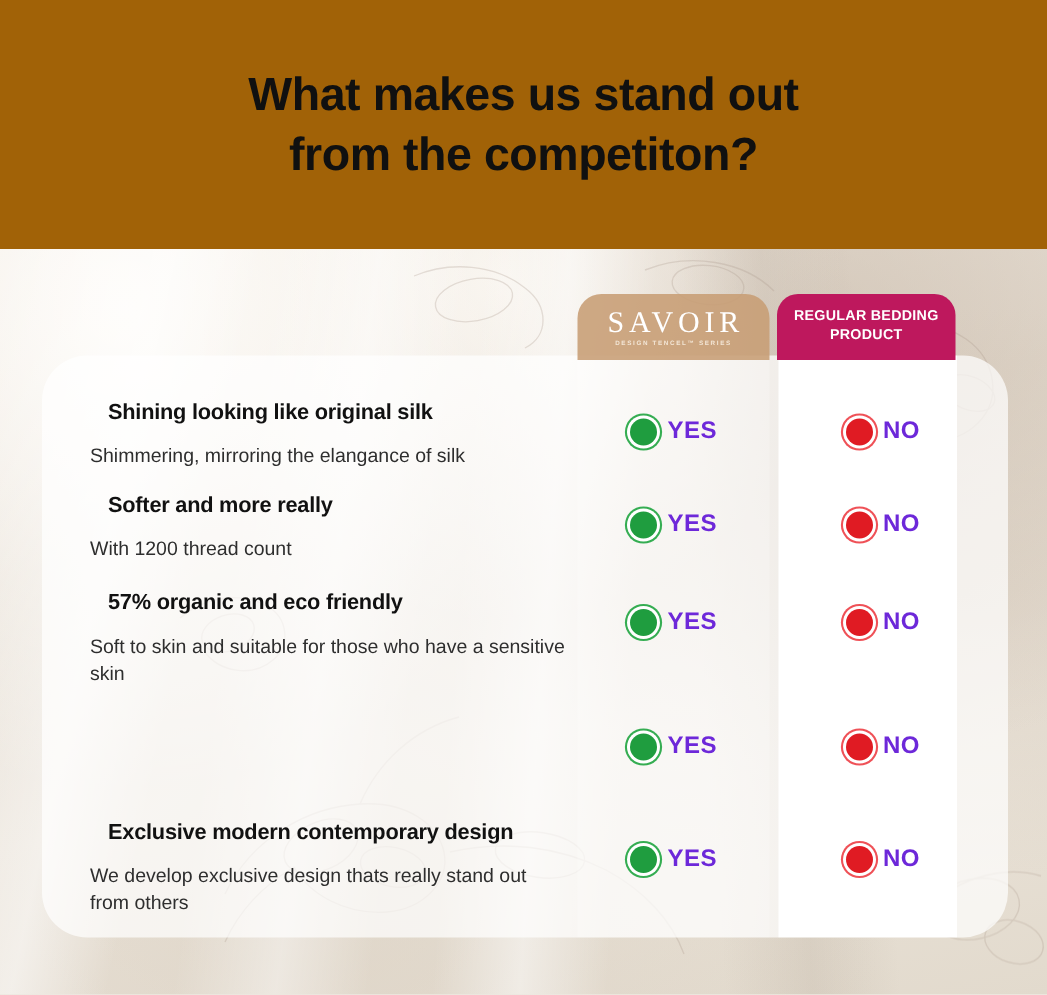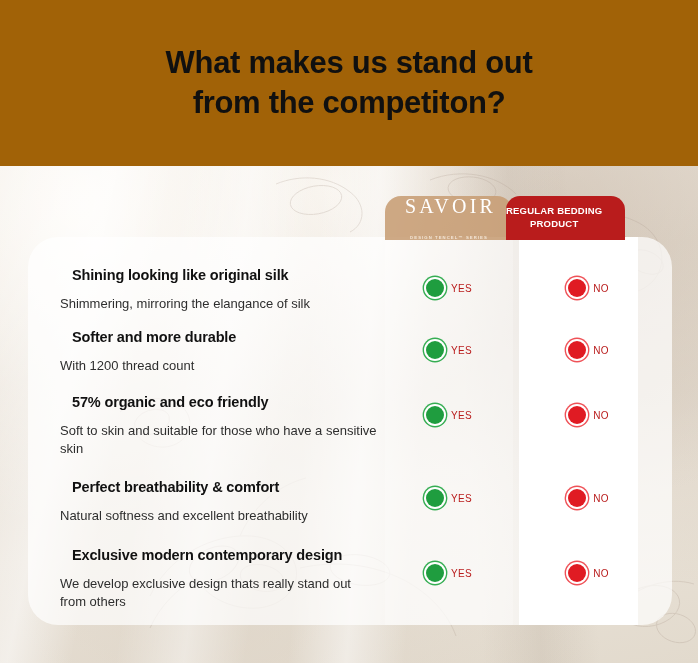--- a/index.html
+++ b/index.html
@@ -71,21 +71,21 @@
     inset: 0;
     opacity: 0.5;
   }
 
   
   .col-tab {
     position: absolute;
     z-index: 12;
     display: flex;
     align-items: center;
-    justify-content: space-between;
+    justify-content: center;
     text-align: center;
   }
   .tab-savoir {
     left: 385px; top: 196px;
     width: 128px; height: 44px;
     border-radius: 16px 16px 0 0;
     background: rgba(199,157,116,0.88);
     flex-direction: column;
     gap: 2px;
   }
@@ -98,24 +98,24 @@
     padding-left: 3px;
   }
   .savoir-tagline {
     font-size: 4.2px;
     letter-spacing: 1.1px;
     font-weight: 700;
     color: #f3e6d6;
     line-height: 1;
   }
   .tab-regular {
-    left: 506px; top: 196px;
+    left: 518px; top: 196px;
     width: 119px; height: 44px;
     border-radius: 14px 14px 0 0;
-    background: #b91c1c;
+    background: #be185d;
   }
   .regular-label {
     font-size: 9.5px;
     font-weight: 700;
     color: #ffffff;
     line-height: 1.35;
     letter-spacing: 0.2px;
   }
 
   
@@ -191,23 +191,23 @@
   }
   .dot-yes {
     background: #1f9d3f;
     box-shadow: 0 0 0 2px #ffffff, 0 0 0 3.4px #35ad52;
   }
   .dot-no {
     background: #e01b23;
     box-shadow: 0 0 0 2px #ffffff, 0 0 0 3.4px #ef5157;
   }
   .verdict-label {
-    font-size: 10px;
-    font-weight: 400;
-    color: #b91c1c;
+    font-size: 16px;
+    font-weight: 700;
+    color: #6d28d9;
     letter-spacing: 0.3px;
   }
 </style>
 </head>
 <body>
 
 <div class="header-band">
   <h1 class="headline">
     <span class="headline-line">What makes us stand out</span>
     <span class="headline-line">from the competiton?</span>
@@ -270,21 +270,21 @@
         <span class="verdict-label">YES</span>
       </div>
       <div class="verdict verdict-regular" style="top:18px;">
         <span class="dot dot-no"></span>
         <span class="verdict-label">NO</span>
       </div>
     </div>
 
     <div class="row" style="top:88px;height:52px;">
       <div class="row-text">
-        <div class="row-title">Softer and more durable</div>
+        <div class="row-title">Softer and more really</div>
         <div class="row-sub">With 1200 thread count</div>
       </div>
       <div class="verdict verdict-savoir" style="top:16px;">
         <span class="dot dot-yes"></span>
         <span class="verdict-label">YES</span>
       </div>
       <div class="verdict verdict-regular" style="top:16px;">
         <span class="dot dot-no"></span>
         <span class="verdict-label">NO</span>
       </div>
@@ -299,24 +299,20 @@
         <span class="dot dot-yes"></span>
         <span class="verdict-label">YES</span>
       </div>
       <div class="verdict verdict-regular" style="top:17px;">
         <span class="dot dot-no"></span>
         <span class="verdict-label">NO</span>
       </div>
     </div>
 
     <div class="row" style="top:238px;height:52px;">
-      <div class="row-text">
-        <div class="row-title">Perfect breathability &amp; comfort</div>
-        <div class="row-sub">Natural softness and excellent breathability</div>
-      </div>
       <div class="verdict verdict-savoir" style="top:14px;">
         <span class="dot dot-yes"></span>
         <span class="verdict-label">YES</span>
       </div>
       <div class="verdict verdict-regular" style="top:14px;">
         <span class="dot dot-no"></span>
         <span class="verdict-label">NO</span>
       </div>
     </div>
 

